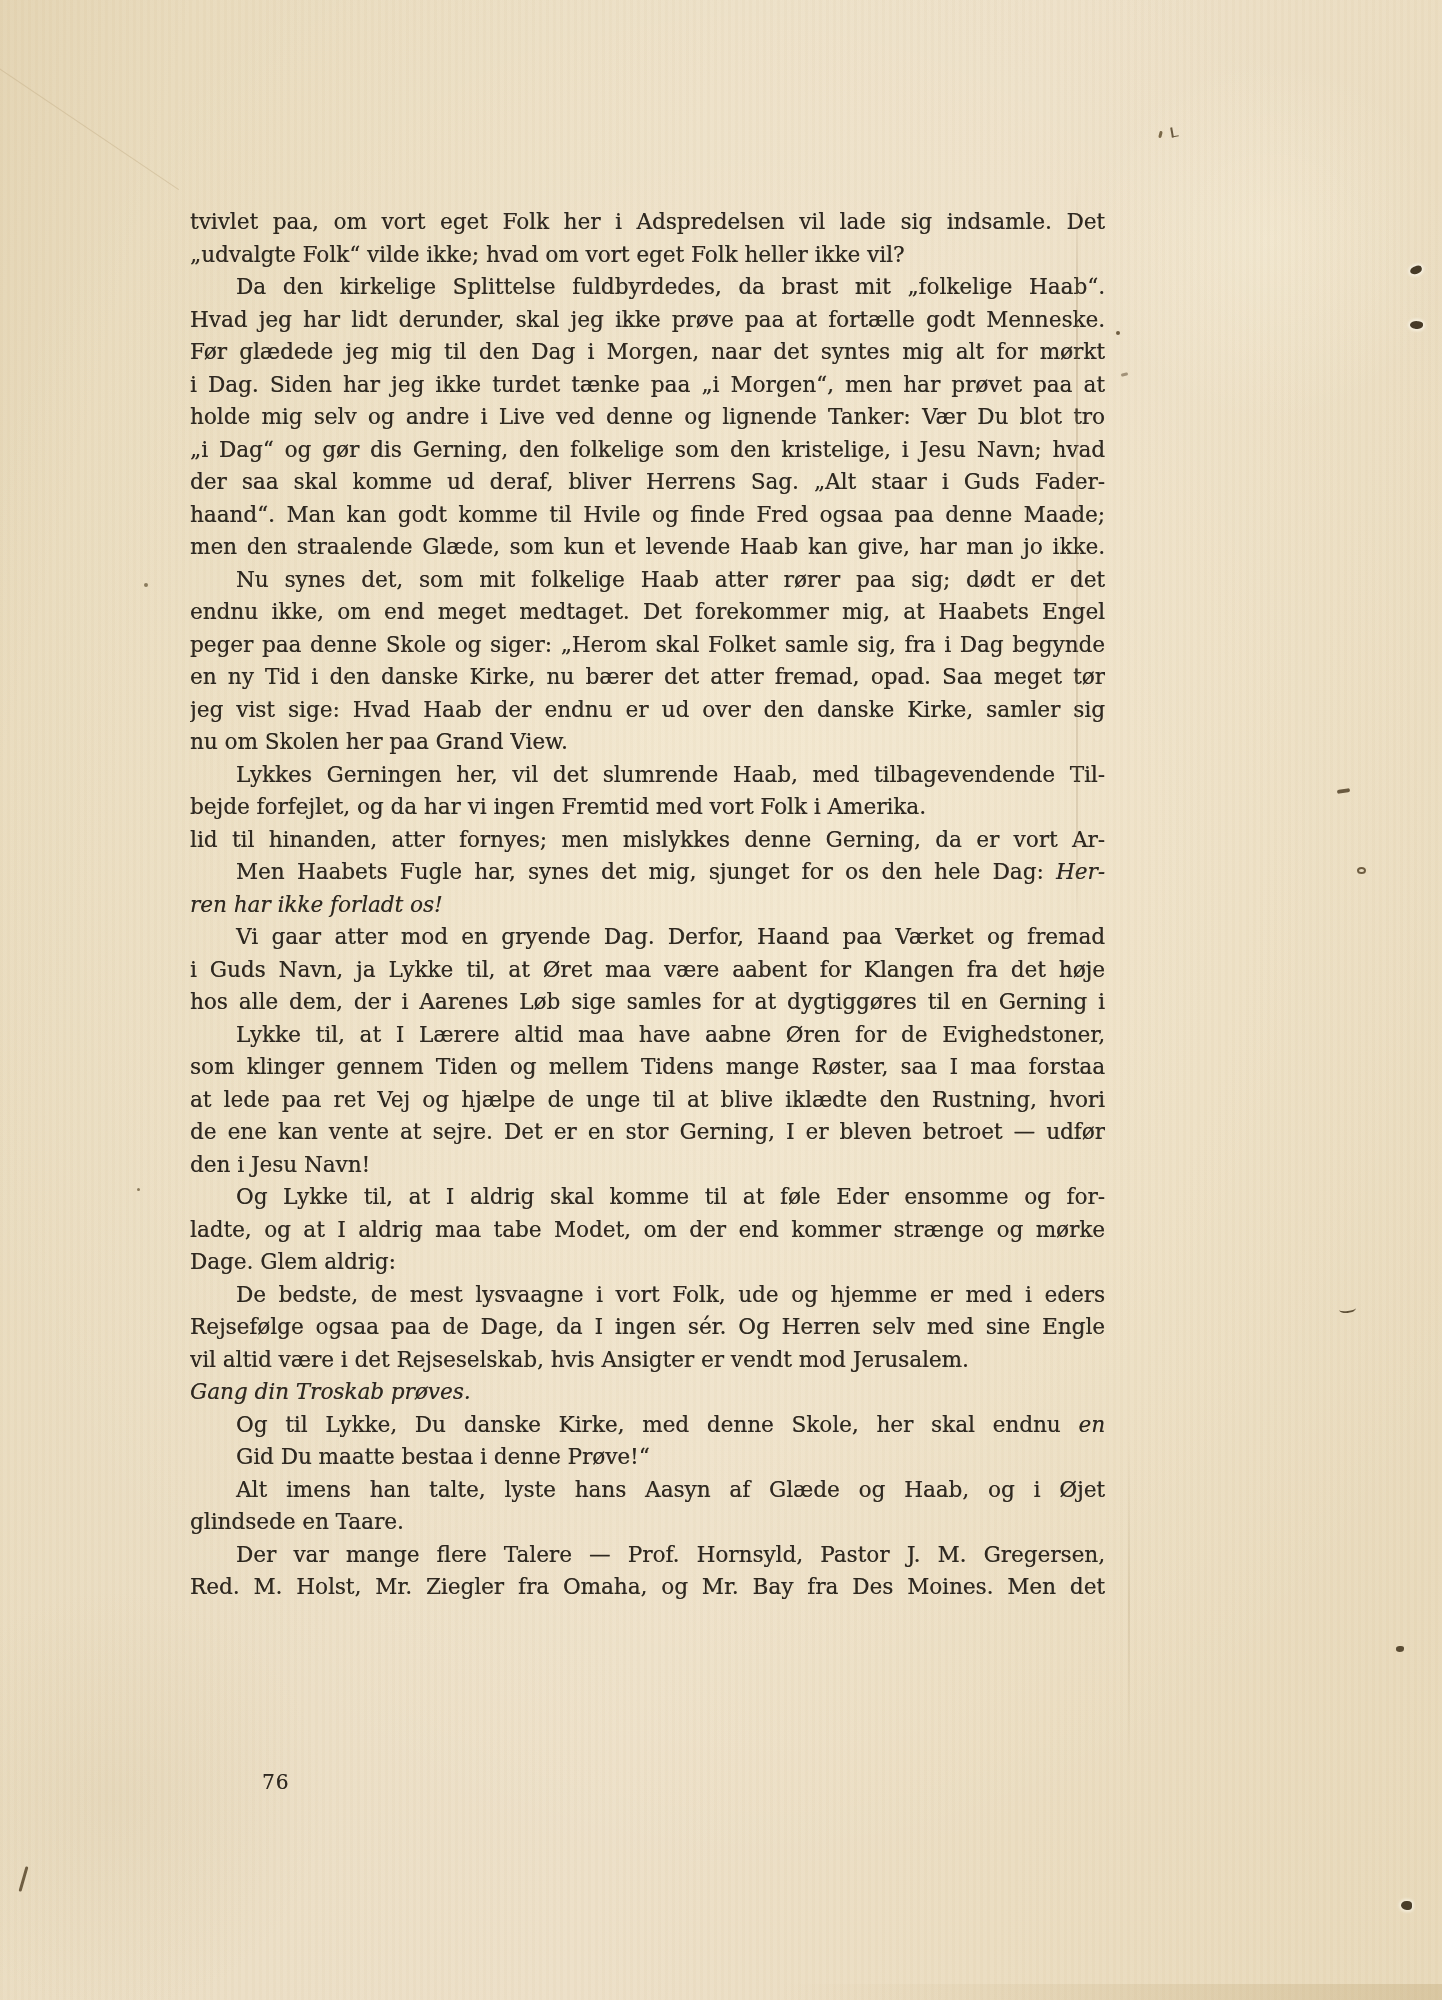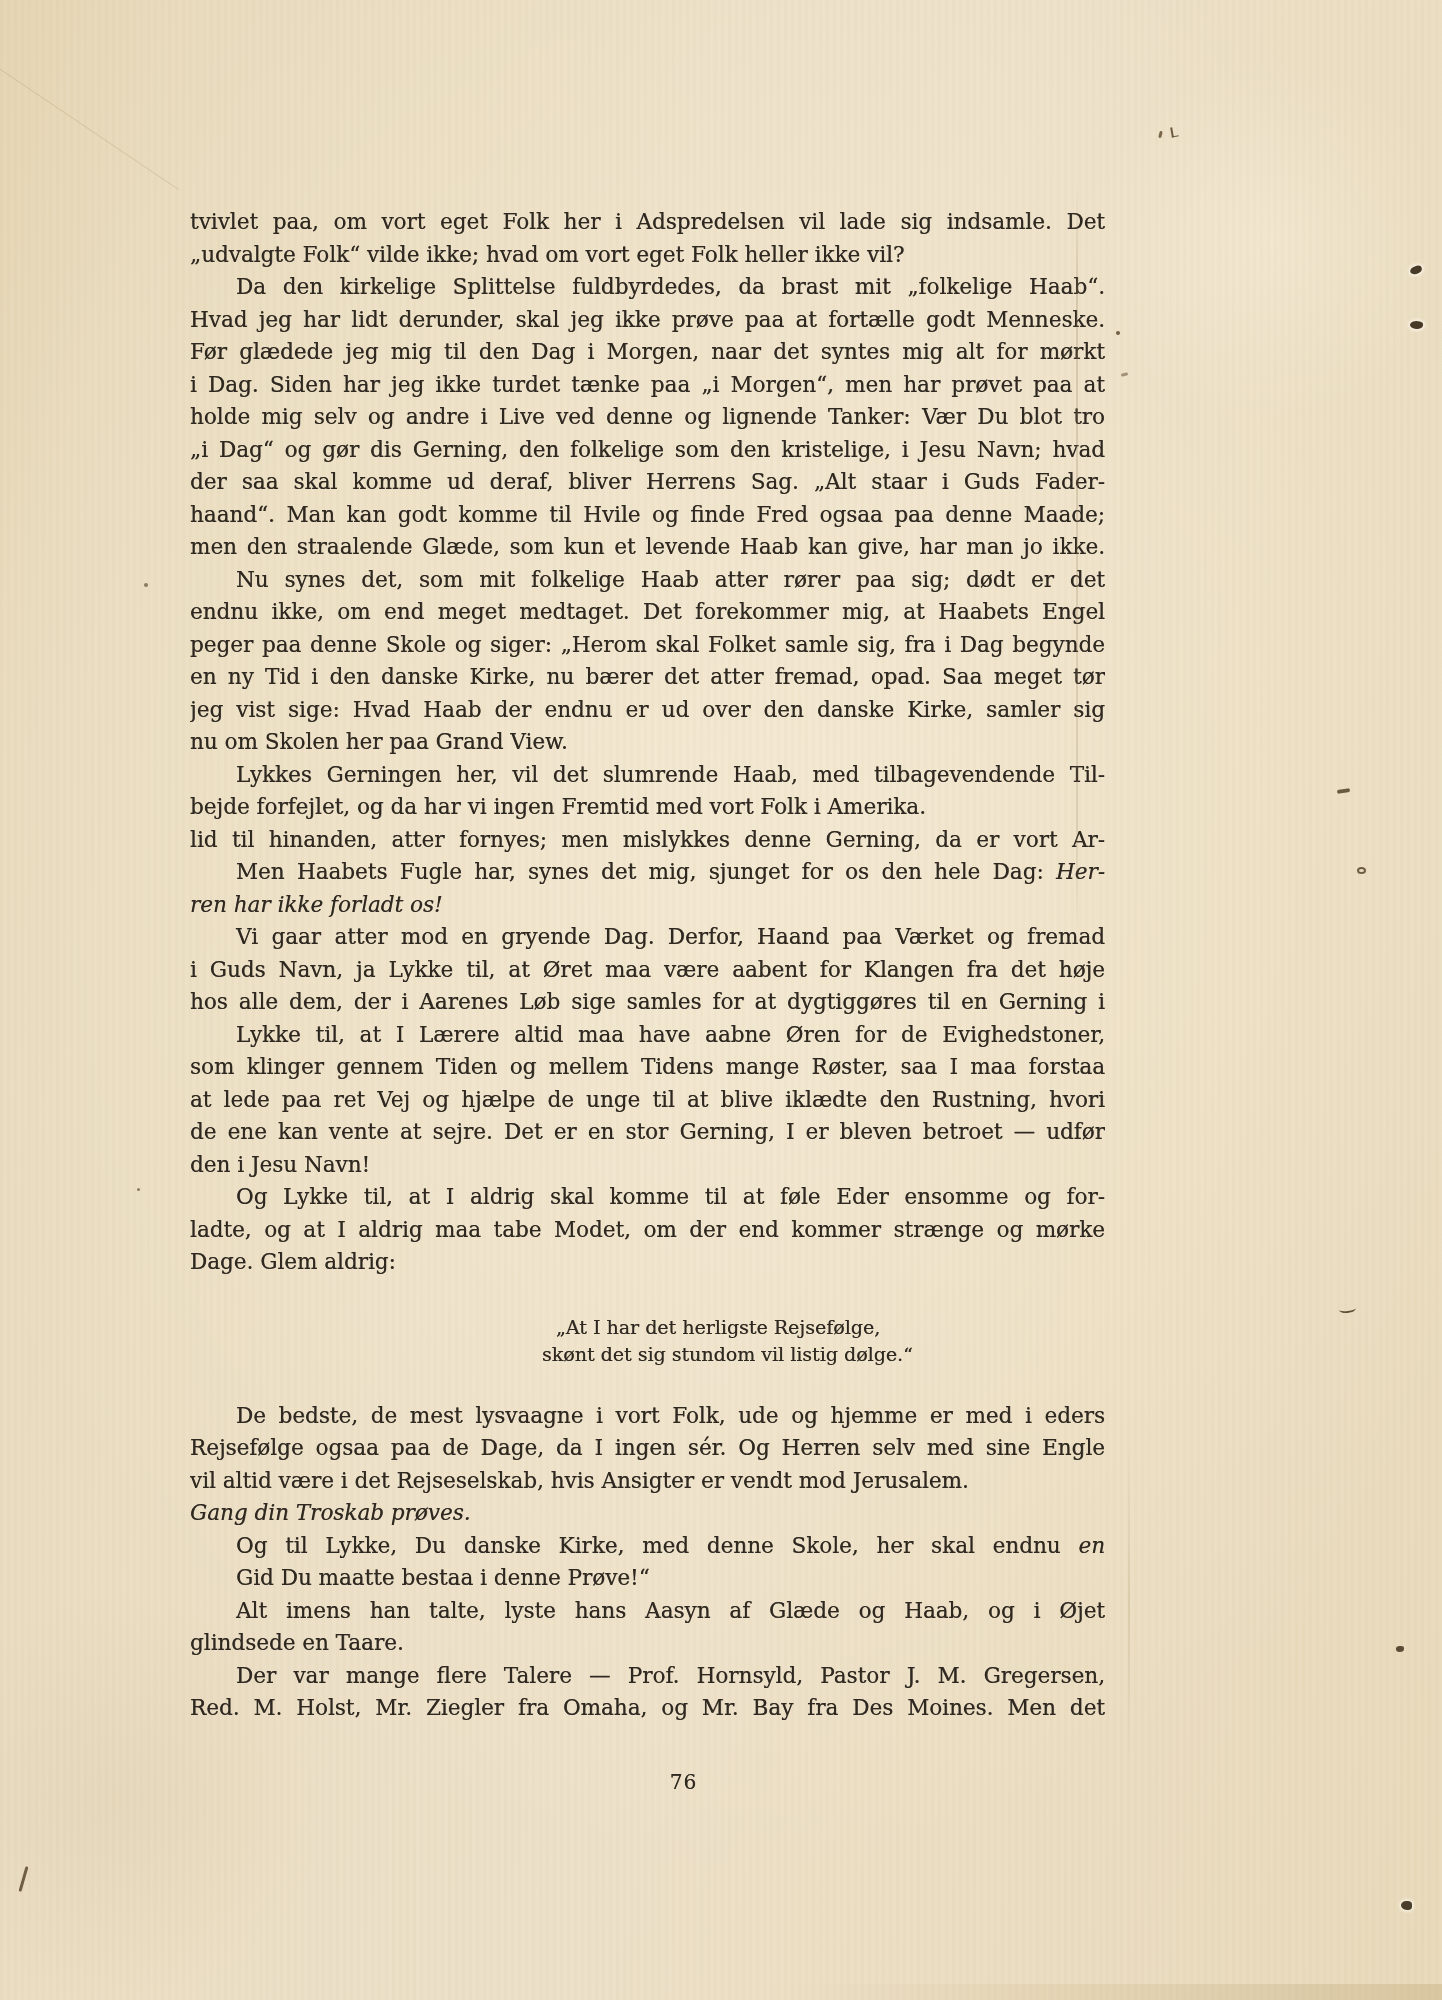--- a/index.html
+++ b/index.html
@@ -34,21 +34,21 @@
   .it{font-style:italic;}
   .block.verse{
     margin:35px 0 31px 0;padding-left:352px;
     font-size:19px;line-height:27.5px;
   }
   .block.verse .line{height:27.5px;text-align:left;text-align-last:left;}
   .block.verse .line.vindent{padding-left:14px;}
   .page-number{
     position:absolute;left:190px;top:1770px;width:915px;
     padding-left:72px;box-sizing:border-box;
-    text-align:center;font-size:20px;letter-spacing:1px;
+    text-align:left;font-size:20px;letter-spacing:1px;
     text-shadow:0.3px 0 0.2px rgba(46,40,32,0.65);
   }
   
   .artifact{position:absolute;pointer-events:none;}
   .crease-v1{left:1076px;top:180px;width:2px;height:760px;background:linear-gradient(rgba(0,0,0,0),rgba(150,125,85,0.28) 15%,rgba(150,125,85,0.22) 85%,rgba(0,0,0,0));}
   .crease-v2{left:1128px;top:1440px;width:2px;height:330px;background:linear-gradient(rgba(0,0,0,0),rgba(160,138,96,0.20),rgba(0,0,0,0));}
   .crease-d1{left:-20px;top:55px;width:240px;height:1px;background:rgba(200,180,142,0.55);transform:rotate(34deg);transform-origin:left top;}
   .bottom-shade{left:780px;top:1984px;width:662px;height:16px;background:linear-gradient(90deg,rgba(0,0,0,0),rgba(190,165,115,0.35));}
   .s-curl{background:#473b28;border-radius:60% 40% 55% 45%;box-shadow:0 0 3px 2px rgba(248,243,228,0.9);}
   .s1{left:1410px;top:266px;width:12px;height:8px;transform:rotate(-12deg);}
@@ -114,24 +114,20 @@
         <div class="line"><span>som klinger gennem Tiden og mellem Tidens mange Røster, saa I maa forstaa</span></div>
         <div class="line"><span>at lede paa ret Vej og hjælpe de unge til at blive iklædte den Rustning, hvori</span></div>
         <div class="line"><span>de ene kan vente at sejre. Det er en stor Gerning, I er bleven betroet — udfør</span></div>
         <div class="line left"><span>den i Jesu Navn!</span></div>
       </div>
       <div class="block para">
         <div class="line indent"><span>Og Lykke til, at I aldrig skal komme til at føle Eder ensomme og for-</span></div>
         <div class="line"><span>ladte, og at I aldrig maa tabe Modet, om der end kommer strænge og mørke</span></div>
         <div class="line left"><span>Dage. Glem aldrig:</span></div>
       </div>
-      <div class="block verse">
-        <div class="line left vindent"><span>„At I har det herligste Rejsefølge,</span></div>
-        <div class="line left"><span>skønt det sig stundom vil listig dølge.“</span></div>
-      </div>
       <div class="block para">
         <div class="line indent"><span>De bedste, de mest lysvaagne i vort Folk, ude og hjemme er med i eders</span></div>
         <div class="line"><span>Rejsefølge ogsaa paa de Dage, da I ingen sér. Og Herren selv med sine Engle</span></div>
         <div class="line left"><span>vil altid være i det Rejseselskab, hvis Ansigter er vendt mod Jerusalem.</span></div>
       </div>
       <div class="block para">
         <div class="line left"><span class="it">Gang din Troskab prøves.</span></div>
         <div class="line indent"><span>Og til Lykke, Du danske Kirke, med denne Skole, her skal endnu </span><span class="it">en</span></div>
       </div>
       <div class="block para">

